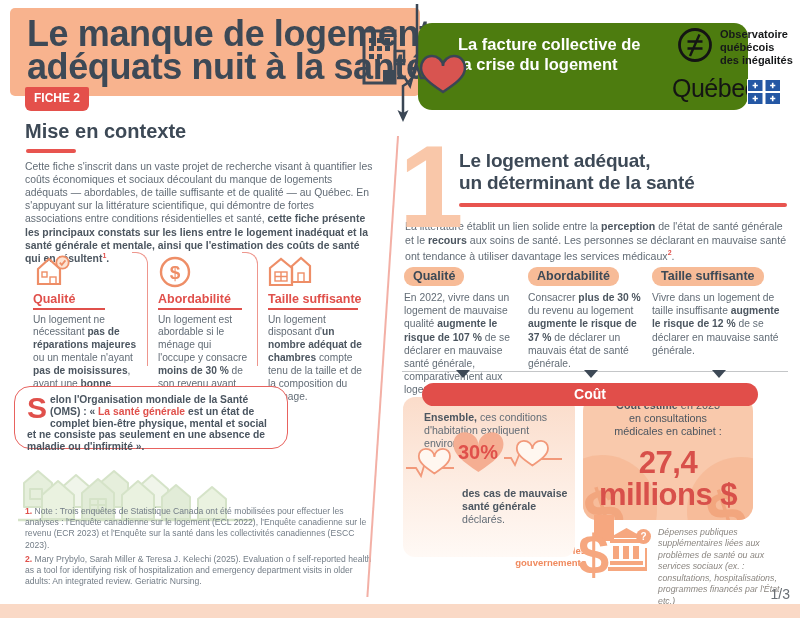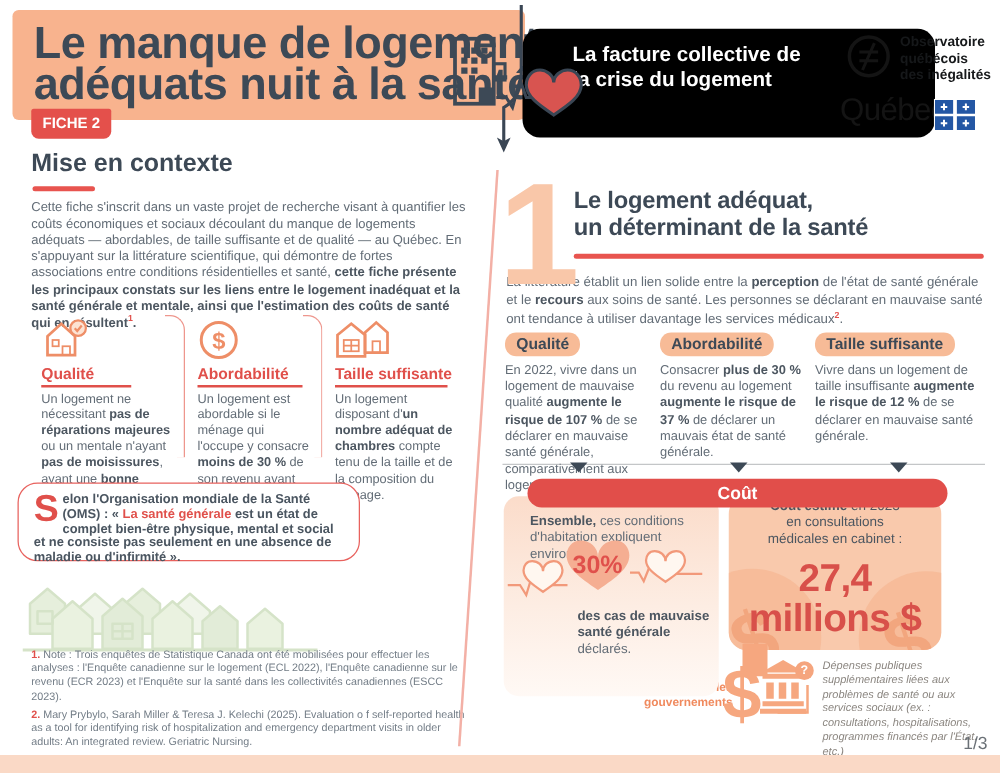--- a/index.html
+++ b/index.html
@@ -8,21 +8,21 @@
     position:relative; width:800px; height:618px; background:#ffffff;
     font-family:"Liberation Sans","DejaVu Sans",sans-serif; overflow:hidden;
     margin:0 auto;
   }
   .abs { position:absolute; }
 
   
   #hdr { left:10px; top:8px; width:410px; height:88px; background:#F8B38E; border-radius:5px; }
   #title { left:27px; top:17px; font-weight:700; font-size:36px; line-height:0.92; color:#3D4956; letter-spacing:-0.4px; }
   #bld { left:360px; top:26px; }
-  #banner { left:418px; top:23px; width:330px; height:87px; background:#000000; border-radius:14px; }
+  #banner { left:418px; top:23px; width:330px; height:87px; background:#4d7c0f; border-radius:14px; }
   #banner-text { position:absolute; left:40px; top:13px; color:#fff; font-weight:700; font-size:16.5px; line-height:1.0; }
   #banner-text div { margin-bottom:3px; }
   #ekg { left:395px; top:0px; z-index:6; }
   #fiche { left:25px; top:87px; background:#E4504B; color:#fff; font-weight:700; font-size:12px;
            line-height:1; padding:5px 9px 7px; border-radius:2px 2px 6px 6px; z-index:7; }
   #obs-logo { left:676px; top:26px; }
   #obs-text { left:720px; top:28px; width:90px; font-weight:700; font-size:11px; line-height:1.18; color:#16181A; }
   #qc-word { left:672px; top:74px; font-size:25px; color:#141414; letter-spacing:-0.5px; }
   #qc-flag { left:747px; top:79px; }
 
@@ -47,21 +47,21 @@
           border-top-right-radius:12px; }
   #hook1 { left:132px; top:252px; } #hook2 { left:242px; top:252px; }
 
   #quote { left:14px; top:386px; width:274px; height:63px; border:1.6px solid #E8625E; border-radius:16px;
            padding:7px 12px 0; font-size:10.3px; line-height:1.15; font-weight:600; color:#4A5560; background:#fff; }
   .dropcap { float:left; font-weight:700; font-size:30px; line-height:0.8; color:#E0504B; margin:2px 3px 0 0; }
   .qred { color:#E0504B; }
 
   #village { left:18px; top:455px; }
 
-  #fns { left:25px; top:518px; width:352px; font-size:8.6px; line-height:1.3; color:#737D87; }
+  #fns { left:25px; top:506px; width:352px; font-size:8.6px; line-height:1.3; color:#737D87; }
   #fns p + p { margin-top:3px; }
   .fn-num { color:#E0504B; font-weight:700; }
 
   
   #diag { left:397px; top:136px; width:1.5px; height:462px; background:#F3B0A6;
           transform:rotate(3.8deg); transform-origin:top center; z-index:0; }
 
   
   #big1 { left:399px; top:140px; font-weight:700; font-size:116px; line-height:0.82; color:#F9C7A9; z-index:1; }
   #s1-h { left:459px; top:150px; font-weight:700; font-size:19px; line-height:1.16; color:#3D4956; letter-spacing:-0.2px; z-index:2; }

